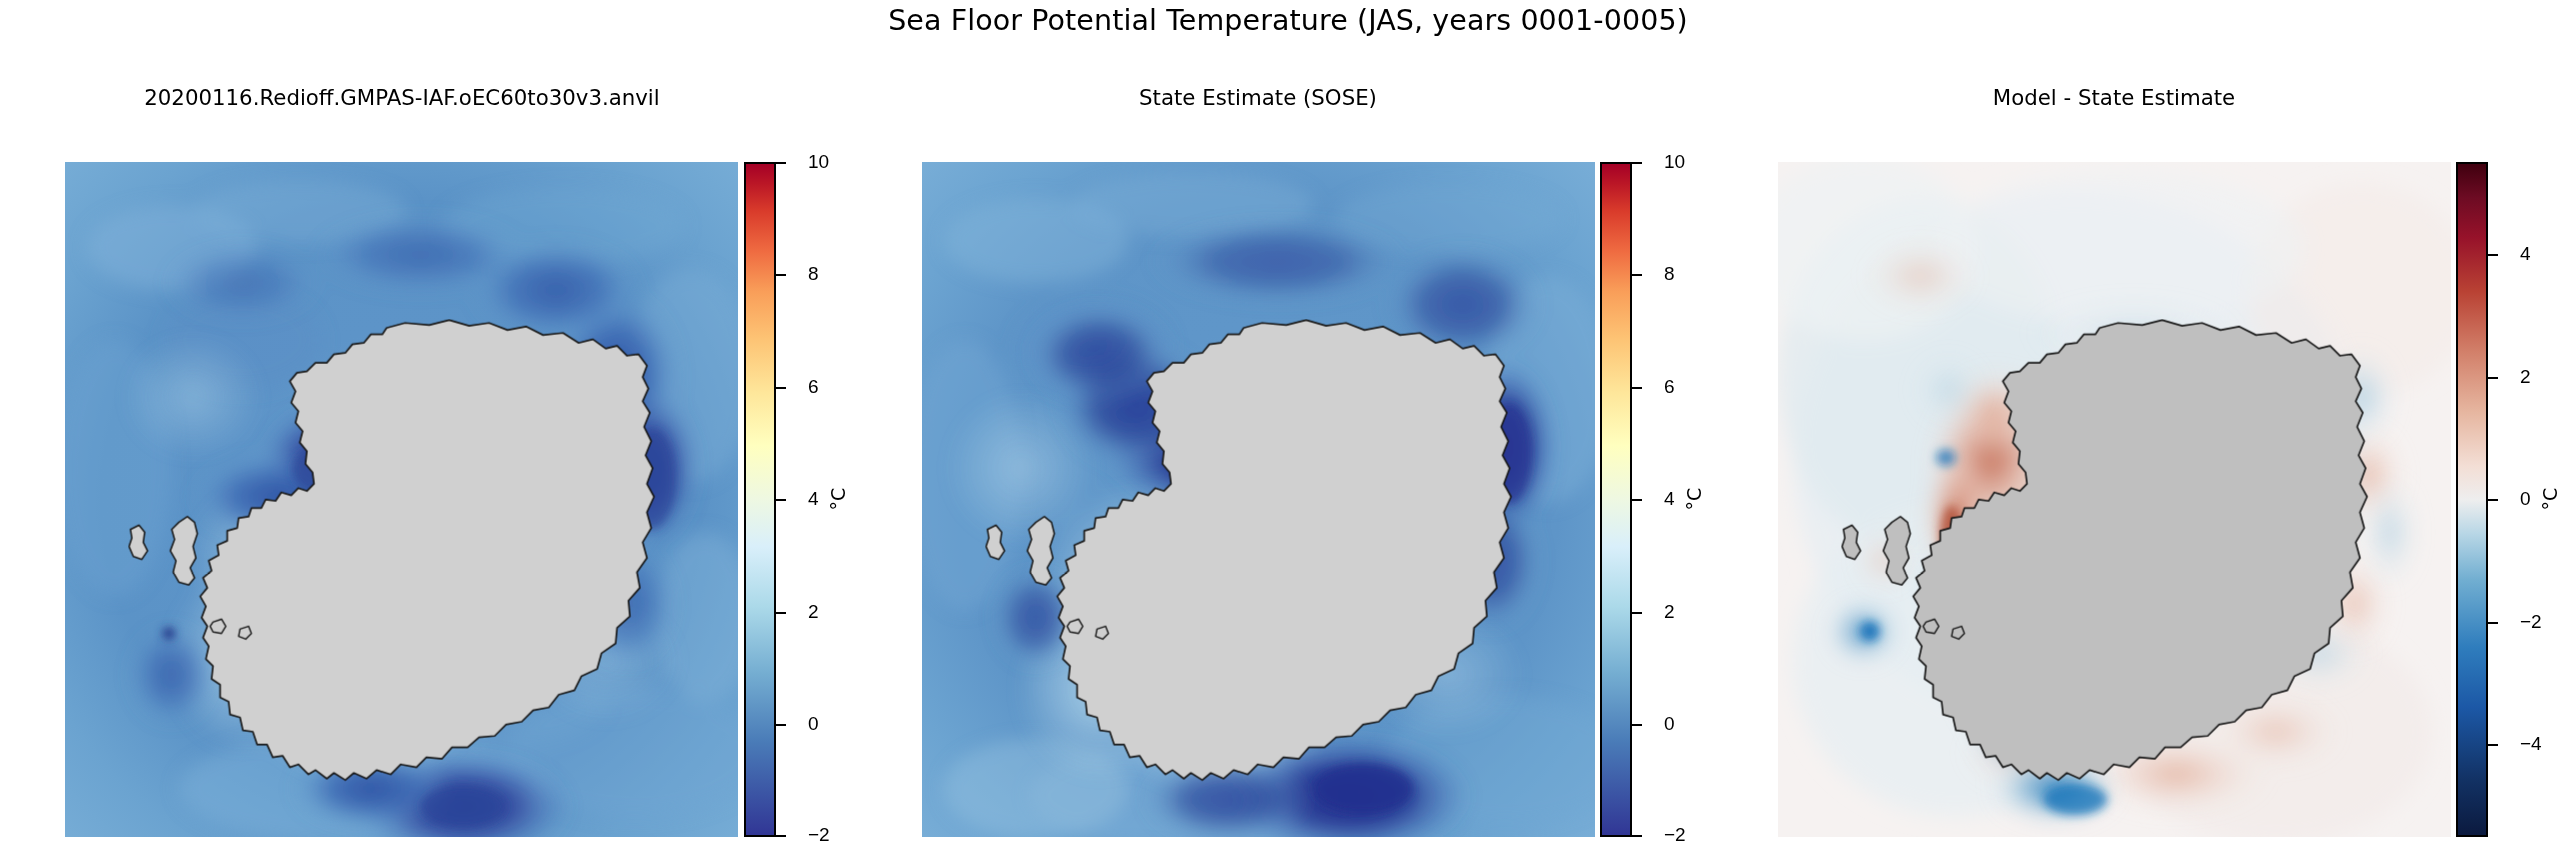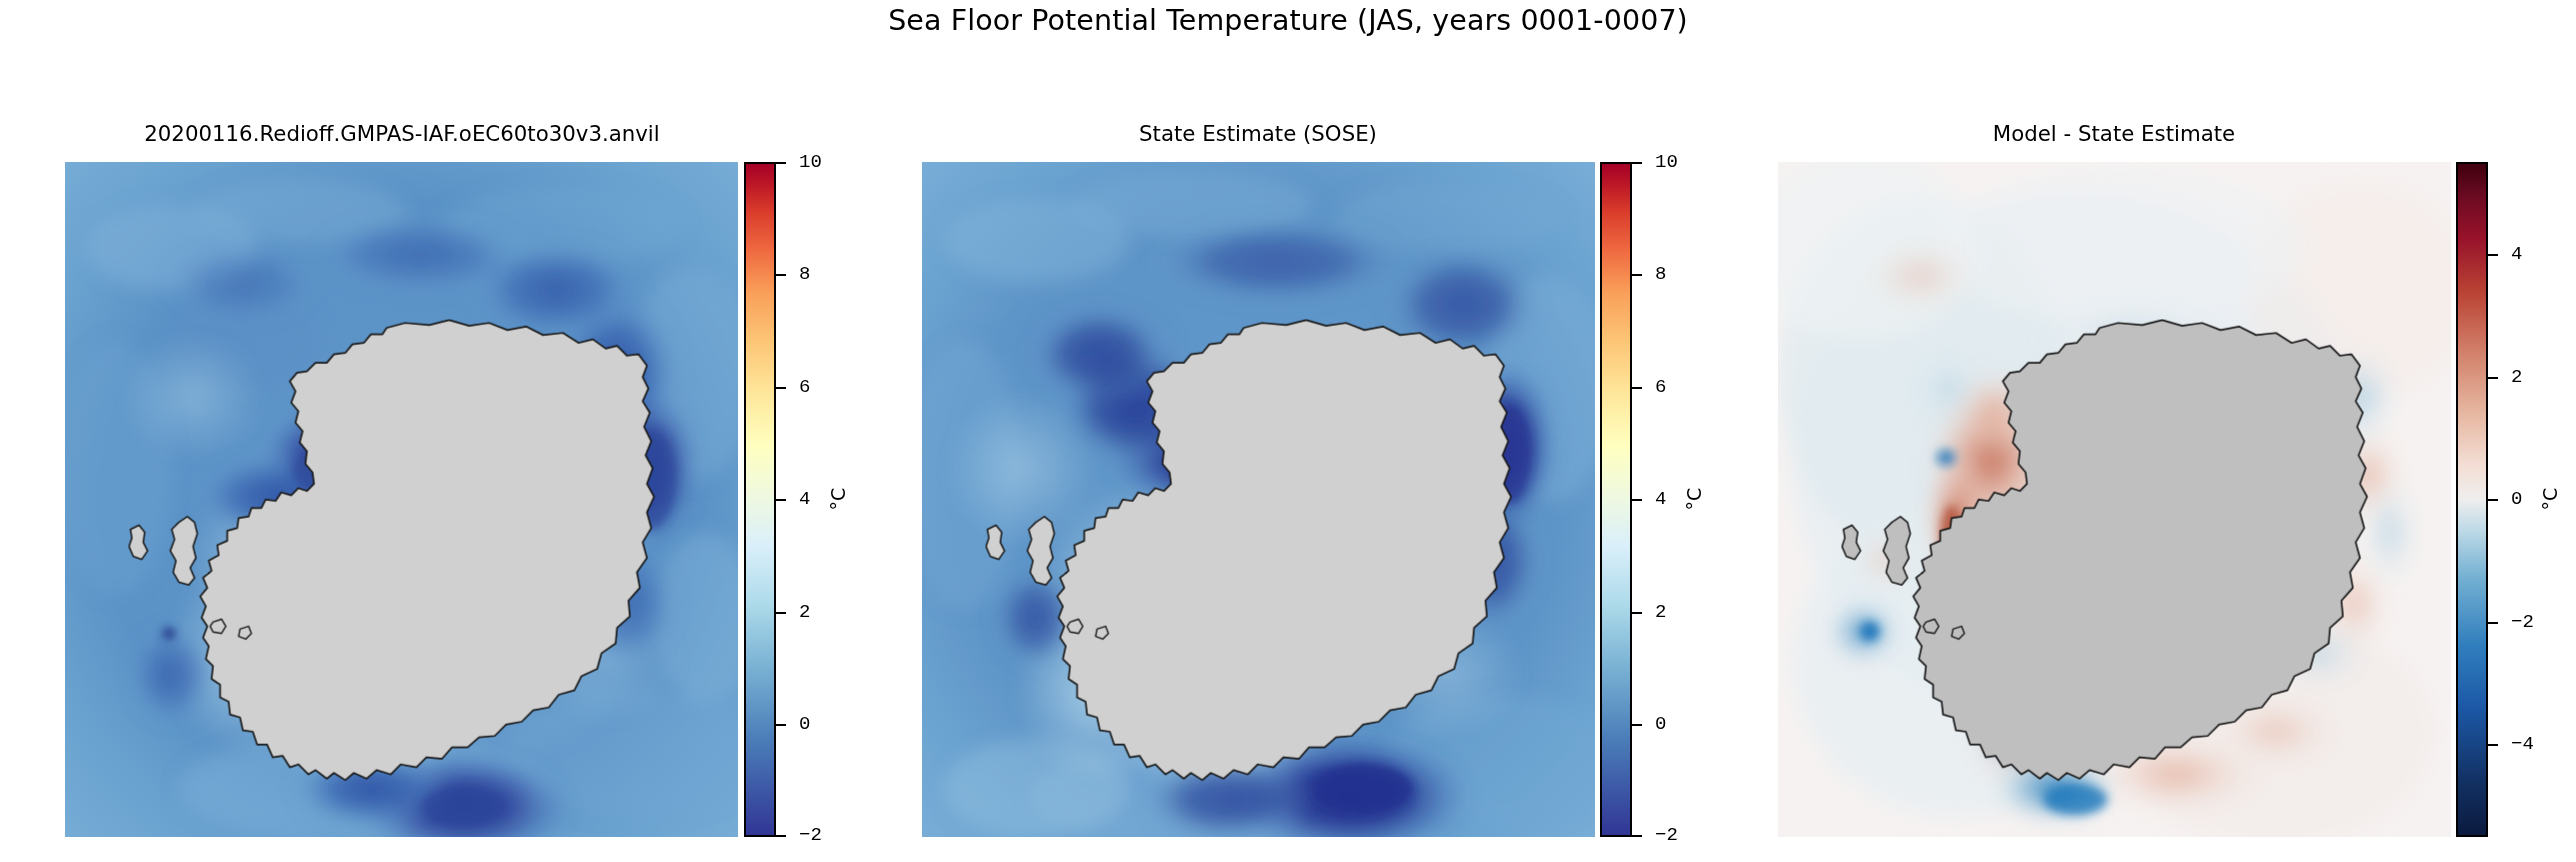--- a/index.html
+++ b/index.html
@@ -20,21 +20,20 @@
     font-family:"DejaVu Sans", sans-serif;
     font-weight:400;
     letter-spacing:0.1px;
   }
   .panel-title{
     position:absolute;top:85px;
     text-align:center;
     font-size:21.3px;color:#000;
     font-family:"DejaVu Sans", sans-serif;
     white-space:nowrap;
-    margin-top:36px;
   }
   #title-0{left:0px;width:804px;}
   #title-1{left:856px;width:804px;}
   #title-2{left:1712px;width:804px;}
 
   
   .map-panel{
     position:absolute;top:162px;
     width:673px;height:675px;
     overflow:hidden;
@@ -88,41 +87,41 @@
       #d2806a 72%,
       #b94234 81%,
       #97122a 89%,
       #6d0b23 95%,
       #40000f 100%);
   }
   .cb-tick{
     position:absolute;left:32px;width:10px;height:2.1px;background:#000;
   }
   .cb-label{
-    position:absolute;left:55px;
+    position:absolute;left:64px;
     font-size:19px;color:#000;
-    font-family:Liberation Mono, monospace;
+    font-family:Liberation Sans, sans-serif;
     transform:translateY(-50%);
     white-space:nowrap;
   }
   .cb-unit{
     position:absolute;left:83px;top:337px;
     font-size:19px;color:#000;
     font-family:"DejaVu Sans", sans-serif;
     transform:translate(0,-50%) rotate(-90deg);
     transform-origin:center center;
     white-space:nowrap;
   }
 </style>
 </head>
 <body>
 
 <div class="figure">
 
-  <div class="suptitle">Sea Floor Potential Temperature (JAS, years 0001-0007)</div>
+  <div class="suptitle">Sea Floor Potential Temperature (JAS, years 0001-0005)</div>
 
   <div class="panel-title" id="title-0">20200116.Redioff.GMPAS-IAF.oEC60to30v3.anvil</div>
   <div class="panel-title" id="title-2">Model - State Estimate</div>
   <div class="panel-title" id="title-1">State Estimate (SOSE)</div>
 
   <div class="map-panel" id="panel-0">
     <svg class="map-svg" viewBox="0 0 946 948" preserveAspectRatio="none">
       <defs>
         <radialGradient id="ocean0" cx="50%" cy="50%" r="72%">
           <stop offset="0%" stop-color="#6b9fcd"></stop>

